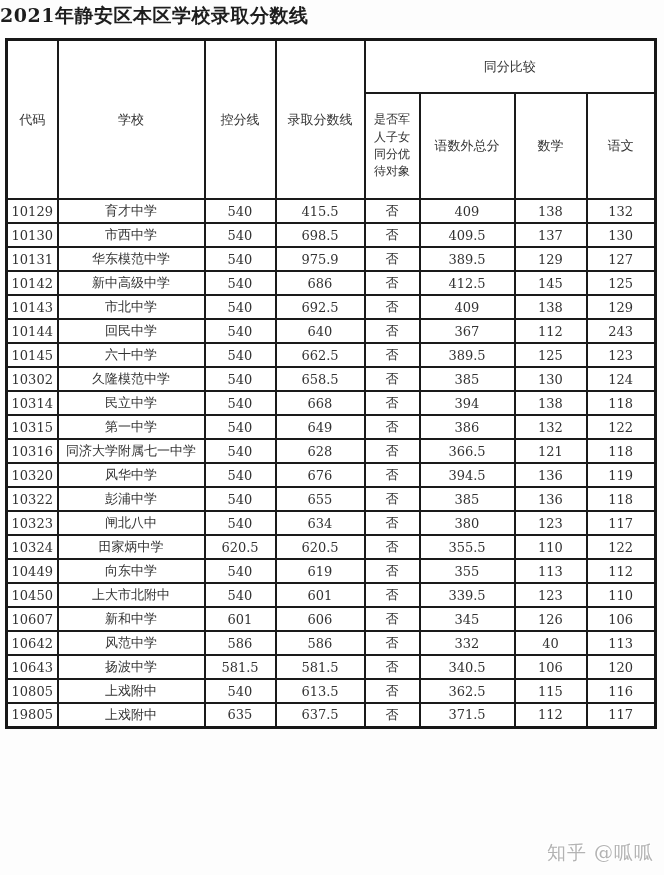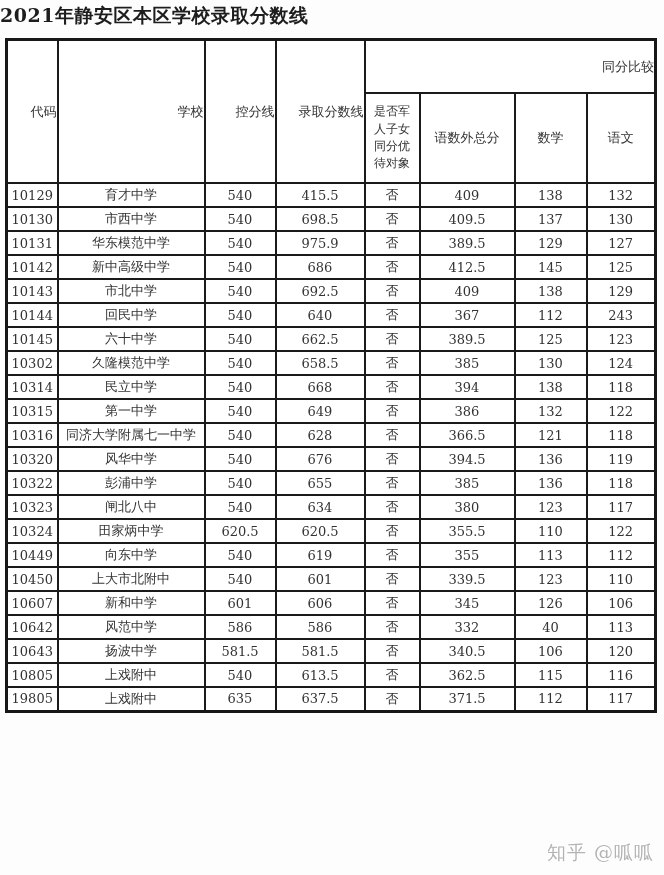--- a/index.html
+++ b/index.html
@@ -42,29 +42,28 @@
     vertical-align: middle;
     font-weight: normal;
     font-size: 13px;
     color: #333333;
     padding: 0;
     overflow: hidden;
     white-space: nowrap;
   }
   .score-table thead tr.group-row th {
     height: 51px;
-    text-align: right;
   }
   .score-table thead tr.sub-row th {
     height: 72px;
   }
   .score-table th.military-header {
     font-size: 12px;
     line-height: 1.45;
-    padding: 8px 5px;
+    padding: 16px 5px;
     white-space: normal;
     word-break: break-all;
   }
   .score-table tbody tr {
     height: 24px;
   }
   .watermark {
     position: absolute;
     right: 10px;
     bottom: 9px;

